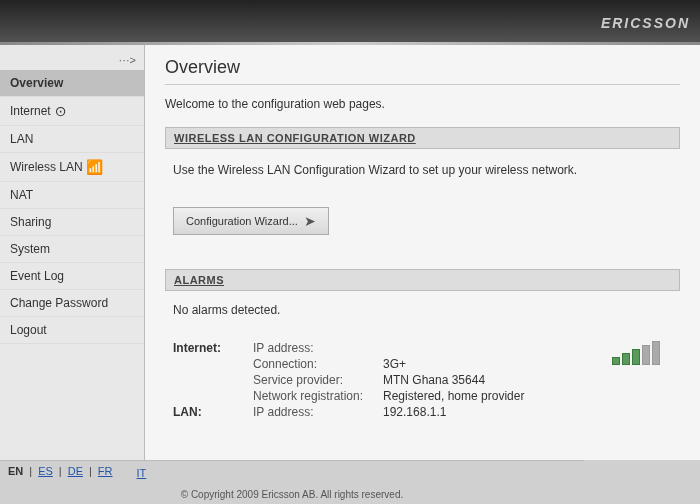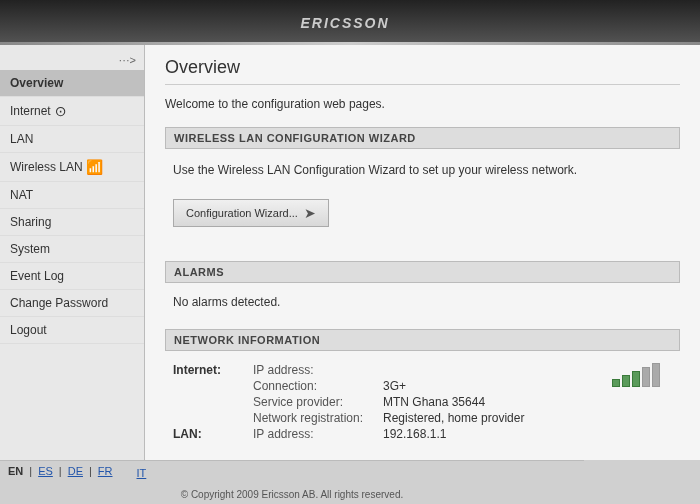--- a/index.html
+++ b/index.html
@@ -12,21 +12,21 @@
       overflow: hidden;
     }
 
     
     .header {
       width: 700px;
       height: 45px;
       background: linear-gradient(to bottom, #222, #555);
       display: flex;
       align-items: center;
-      justify-content: center;
+      justify-content: flex-end;
       padding-right: 10px;
       position: relative;
     }
     .header-logo {
       color: #ccc;
       font-size: 14px;
       font-weight: bold;
       letter-spacing: 2px;
       font-style: italic;
     }
@@ -106,38 +106,39 @@
     }
     .section-header {
       background: #ddd;
       border: 1px solid #bbb;
       padding: 4px 8px;
       font-size: 11px;
       font-weight: bold;
       color: #444;
       letter-spacing: 0.5px;
       margin-bottom: 8px;
+      text-decoration: underline;
     }
     .section-content {
       padding: 4px 8px;
       font-size: 12px;
       color: #333;
     }
 
     
     .wizard-btn {
       display: inline-flex;
       align-items: center;
       background: linear-gradient(to bottom, #f0f0f0, #d8d8d8);
       border: 1px solid #aaa;
       padding: 5px 12px;
       cursor: pointer;
       font-size: 11px;
       color: #333;
-      margin: 12px 0 8px 0;
+      margin: 20px 0 8px 0;
     }
     .arrow-icon {
       margin-left: 6px;
       color: #555;
       font-size: 14px;
     }
 
     
     .net-info {
       padding: 4px 8px;
@@ -289,21 +290,20 @@
         </button>
       </div>
     </div>
 
     <div class="section">
       <div class="section-header">ALARMS</div>
       <div class="section-content">No alarms detected.</div>
     </div>
 
     <div class="section">
-      <div class="section-header">NETWORK INFORMATION</div>
       <div class="net-info">
 
 
         <div class="signal-bars">
           <div class="bar" style="height:8px;"></div>
           <div class="bar" style="height:12px;"></div>
           <div class="bar" style="height:16px;"></div>
           <div class="bar" style="height:20px;background:#aaa;border-color:#999;"></div>
           <div class="bar" style="height:24px;background:#aaa;border-color:#999;"></div>
         </div>

